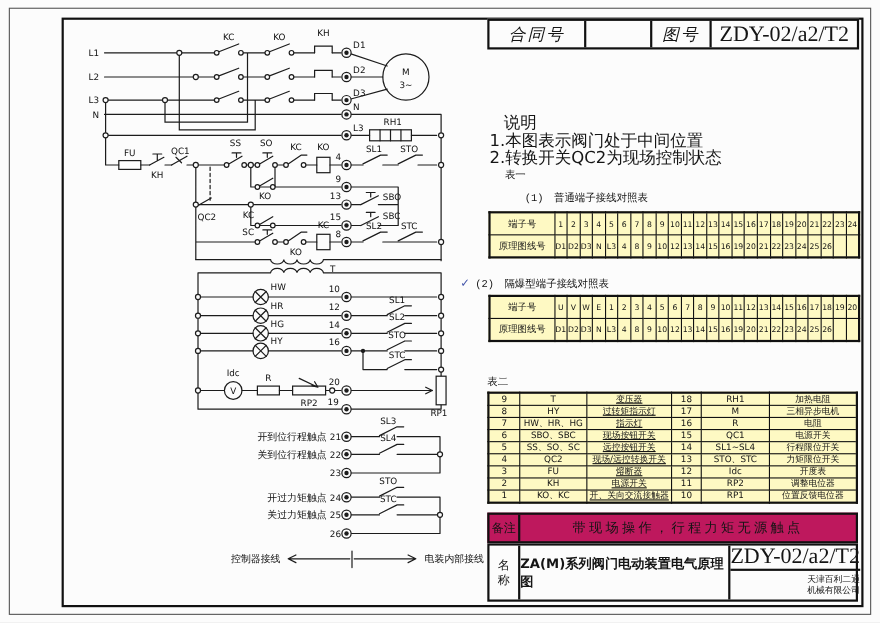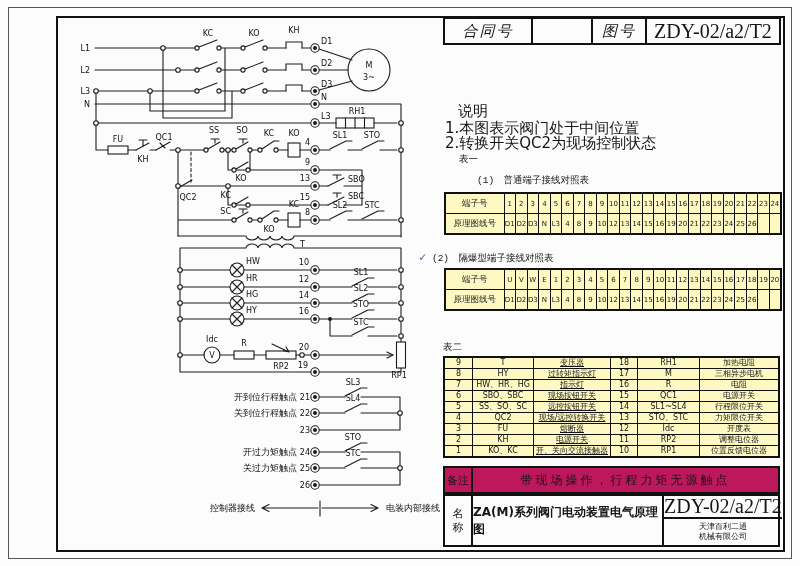--- a/index.html
+++ b/index.html
@@ -41,21 +41,21 @@
   .remark .rl{font-size:11px;border-right:2px solid #111;}
   .remark .rt{font-size:12px;letter-spacing:3px;}
   .tblock{position:absolute;left:443px;top:494px;width:337px;height:53px;border:2px solid #111;
        display:grid;grid-template-columns:28px 191px 1fr;box-sizing:border-box;background:#fcfcfc;}
   .tblock>div{box-sizing:border-box;}
   .tb-label{display:flex;align-items:center;justify-content:center;font-size:11px;
        border-right:2px solid #111;width:28px;line-height:1.25;word-break:break-all;text-align:center;padding:0 7px;}
   .tb-name{display:flex;align-items:center;justify-content:center;font-size:12px;border-right:2px solid #111;font-weight:bold;}
   .tb-right{display:grid;grid-template-rows:23px 1fr;}
   .tb-dn{display:flex;align-items:center;justify-content:center;border-bottom:2px solid #111;}
-  .tb-co{display:flex;flex-direction:column;align-items:flex-start;justify-content:center;
+  .tb-co{display:flex;flex-direction:column;align-items:flex-end;justify-content:center;
        font-size:8px;line-height:10px;padding-left:35px;}
 </style>
 </head>
 <body>
 
 <div class="page">
   <div class="outer-frame"></div>
   <div class="inner-frame"></div>
 
   <svg width="800" height="566" viewBox="0 0 800 566">

